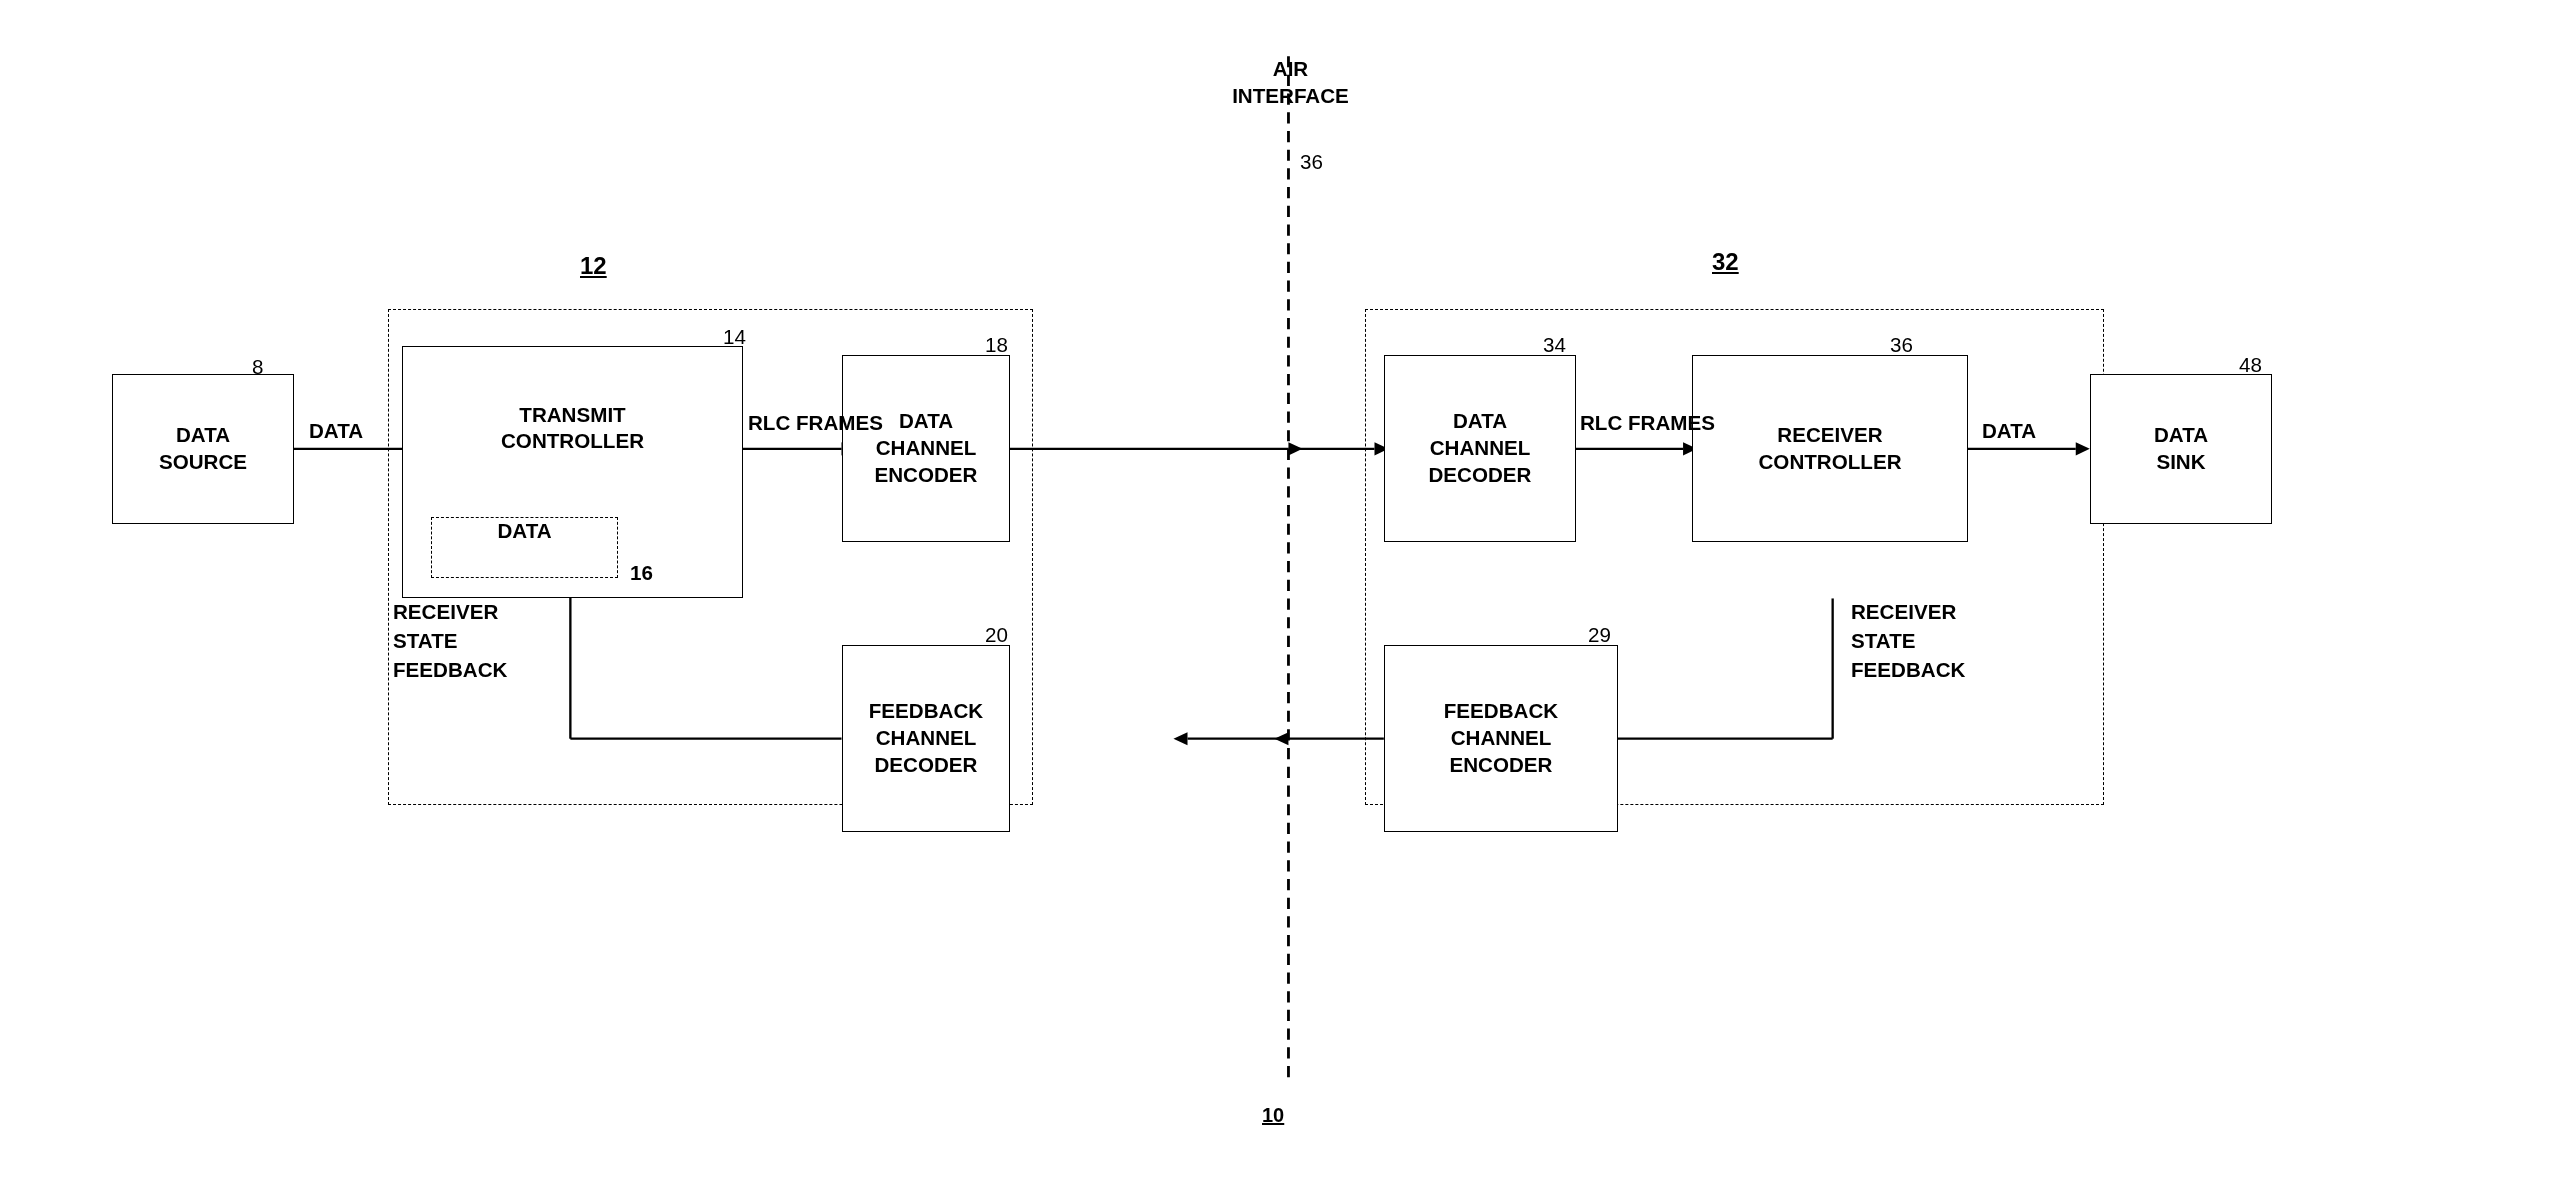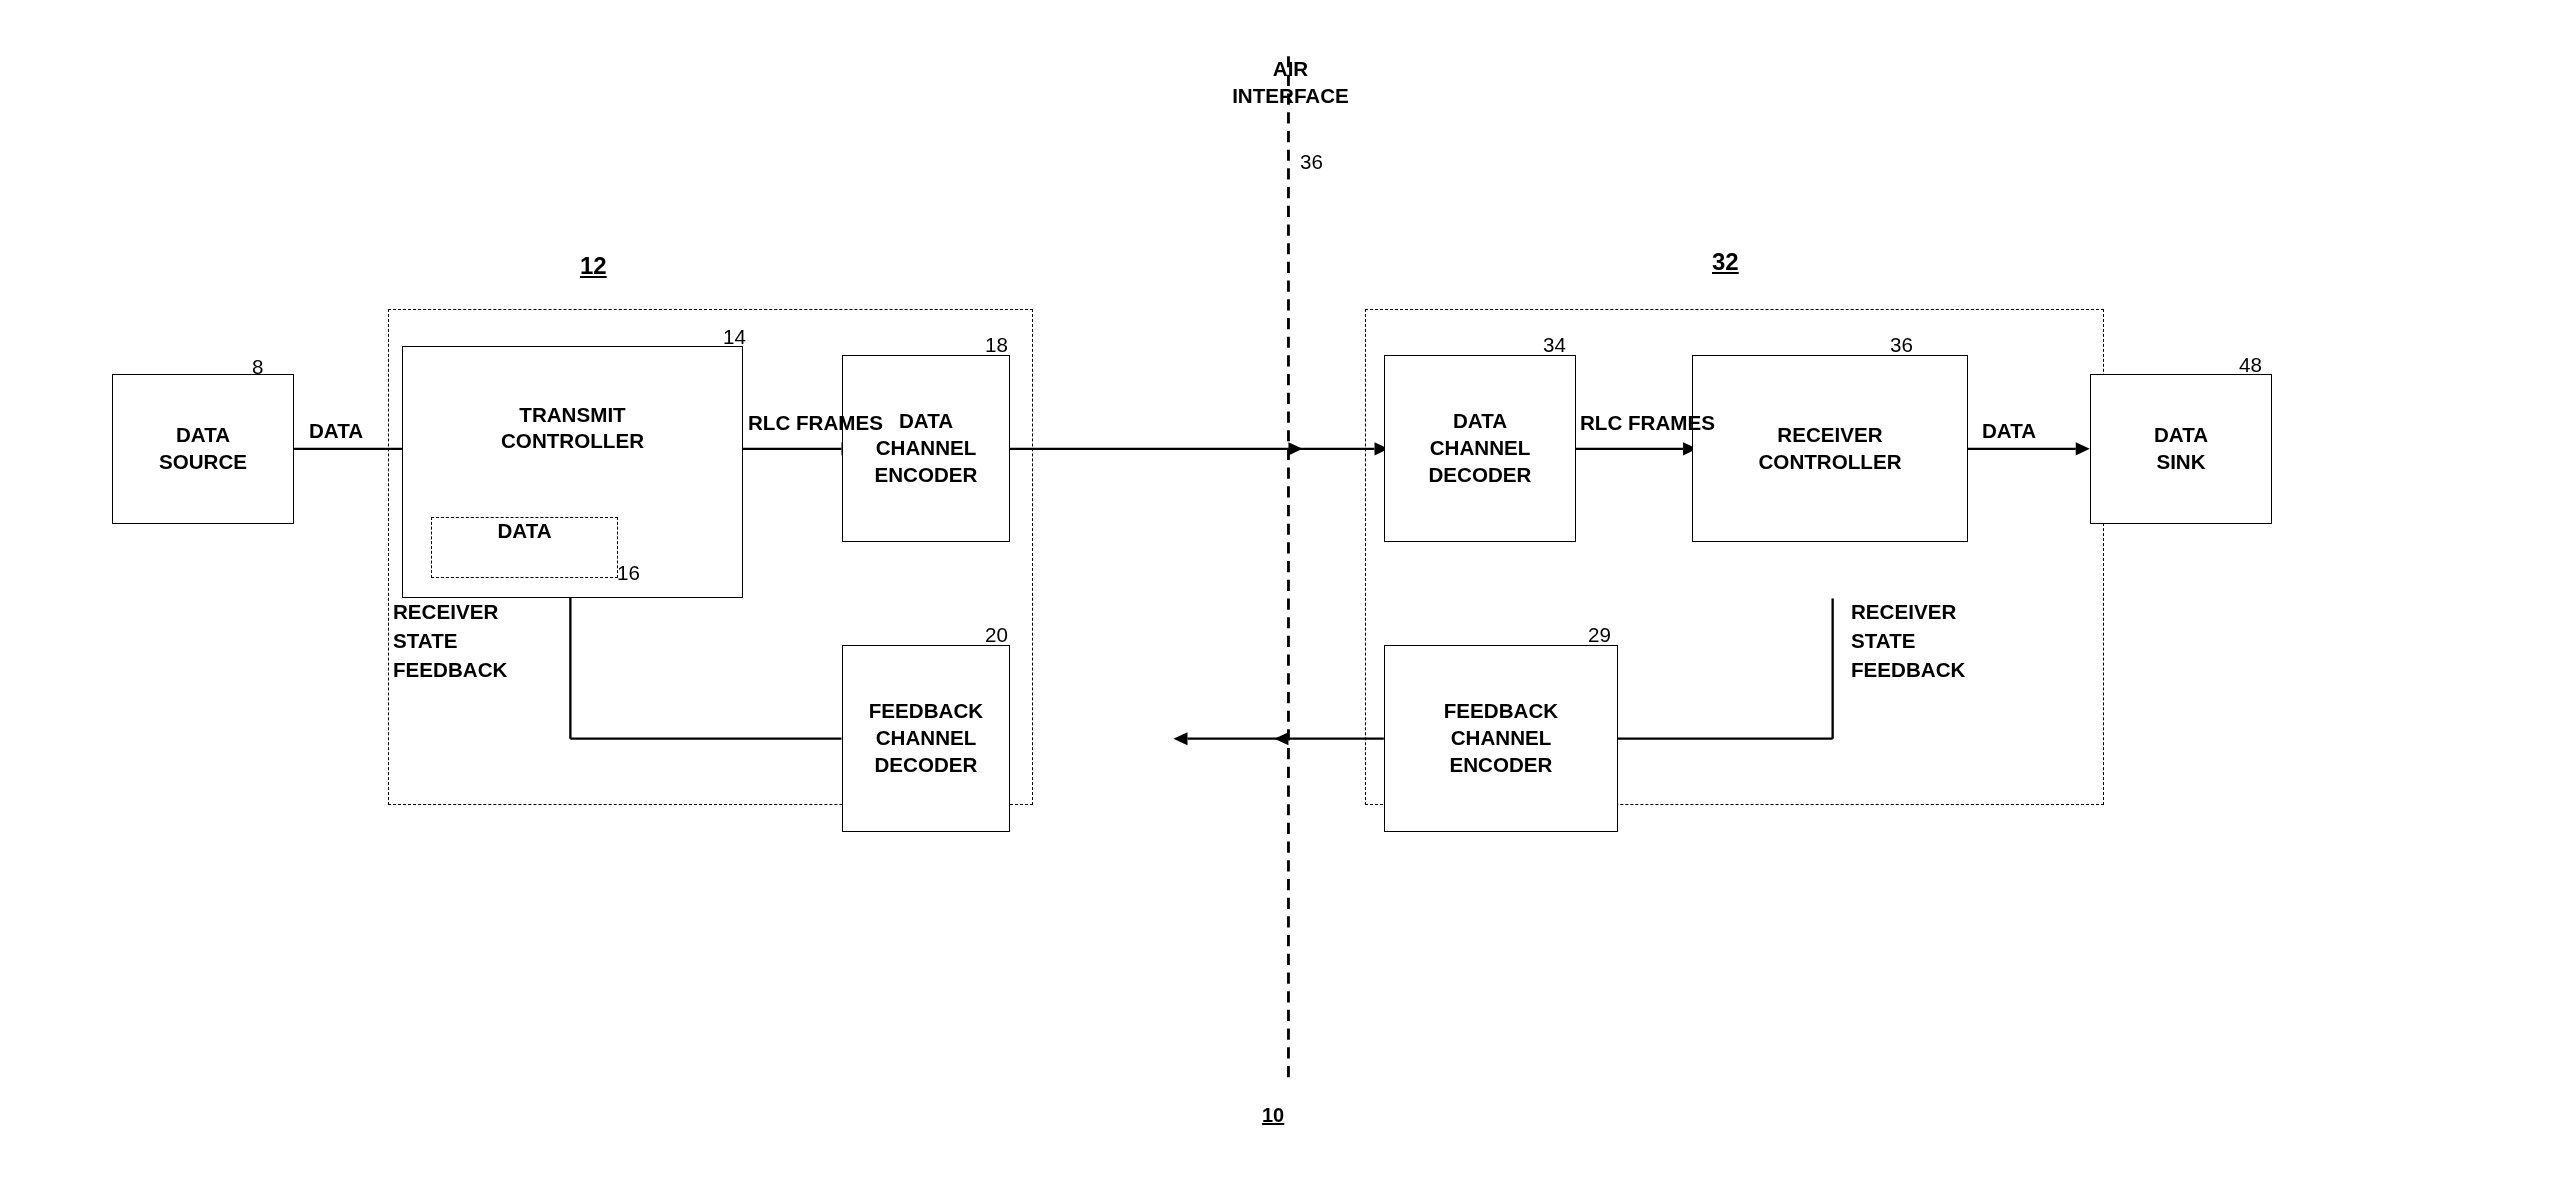--- a/index.html
+++ b/index.html
@@ -122,21 +122,21 @@
   <div class="block" style="left:402px; top:346px; width:341px; height:252px;">
     <div style="position:absolute; top:18.7px; left:0; right:0; text-align:center; font-size:20.6px; font-weight:bold; line-height:1.3;margin-top:36px;">TRANSMIT<br>CONTROLLER</div>
 
     <div class="block-dashed" style="position:absolute; bottom:18.7px; left:28px; width:187px; height:61px; font-size:20.6px;">
       <span>DATA</span>
     </div>
   </div>
 
   <div class="ref-num" style="left:711px; top:325px;margin-left:12px;">14</div>
 
-  <div class="ref-num" style="left:617px; top:561px;">16</div>
+  <div class="ref-num" style="left:630px; top:561px;font-weight:bold;">16</div>
 
   <div class="block" style="left:842px; top:355px; width:168px; height:187px;">
     <span>DATA<br>CHANNEL<br>ENCODER</span>
   </div>
 
   <div class="ref-num" style="left:985px; top:333px;">18</div>
 
   <div class="block" style="left:842px; top:645px; width:168px; height:187px;">
     <span>FEEDBACK<br>CHANNEL<br>DECODER</span>
   </div>

